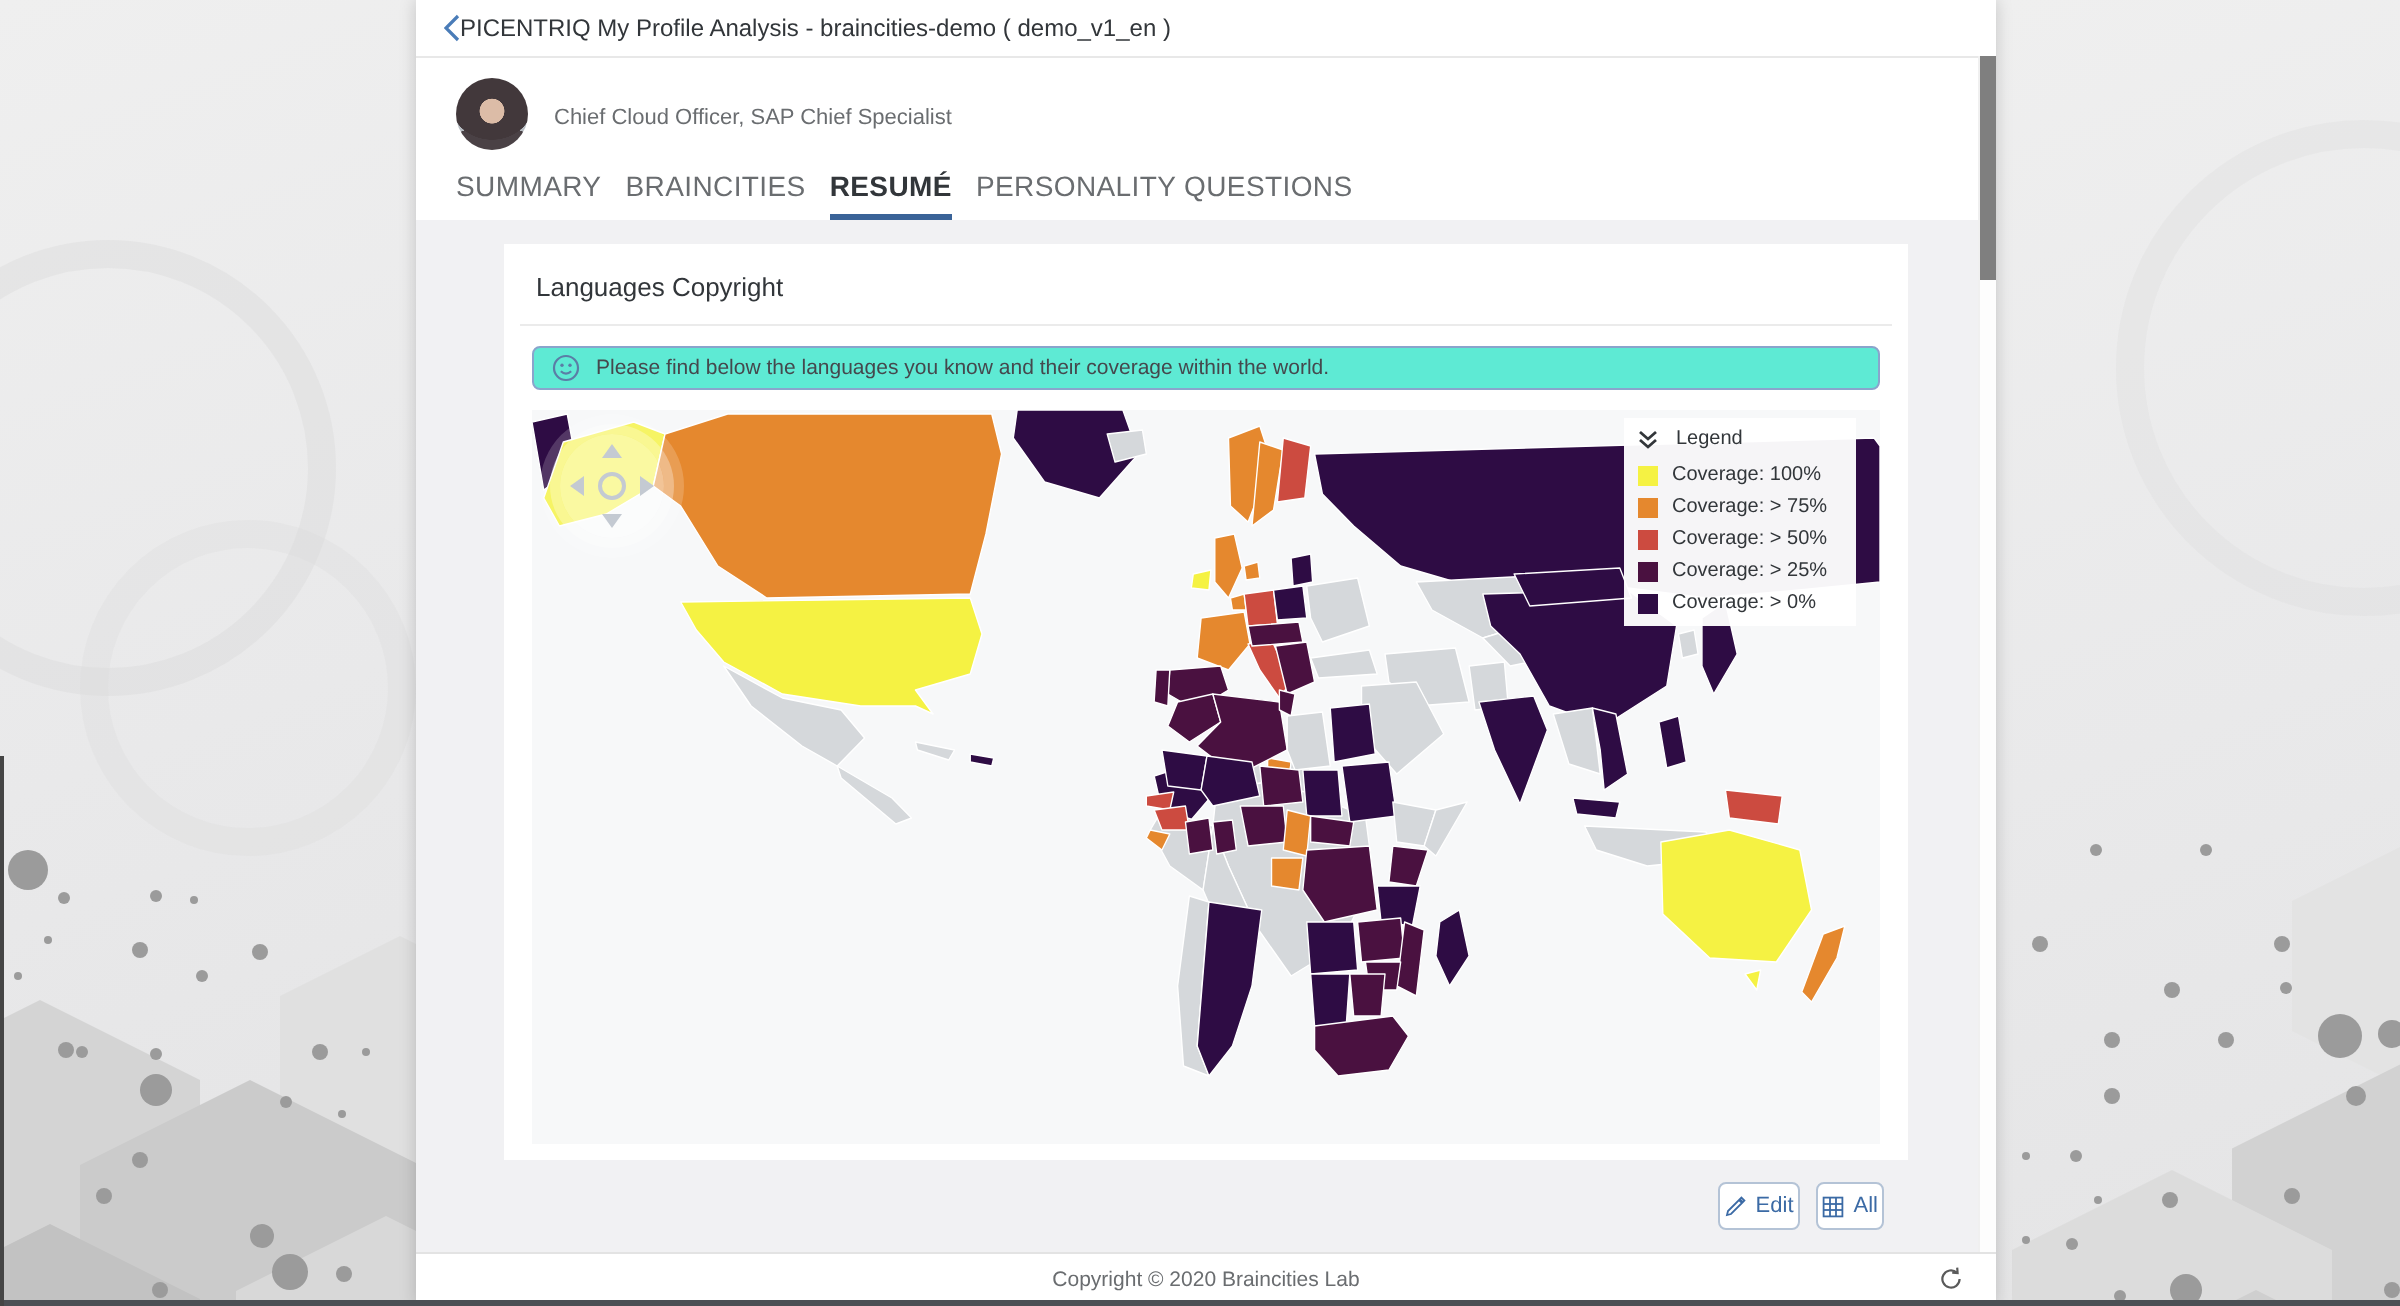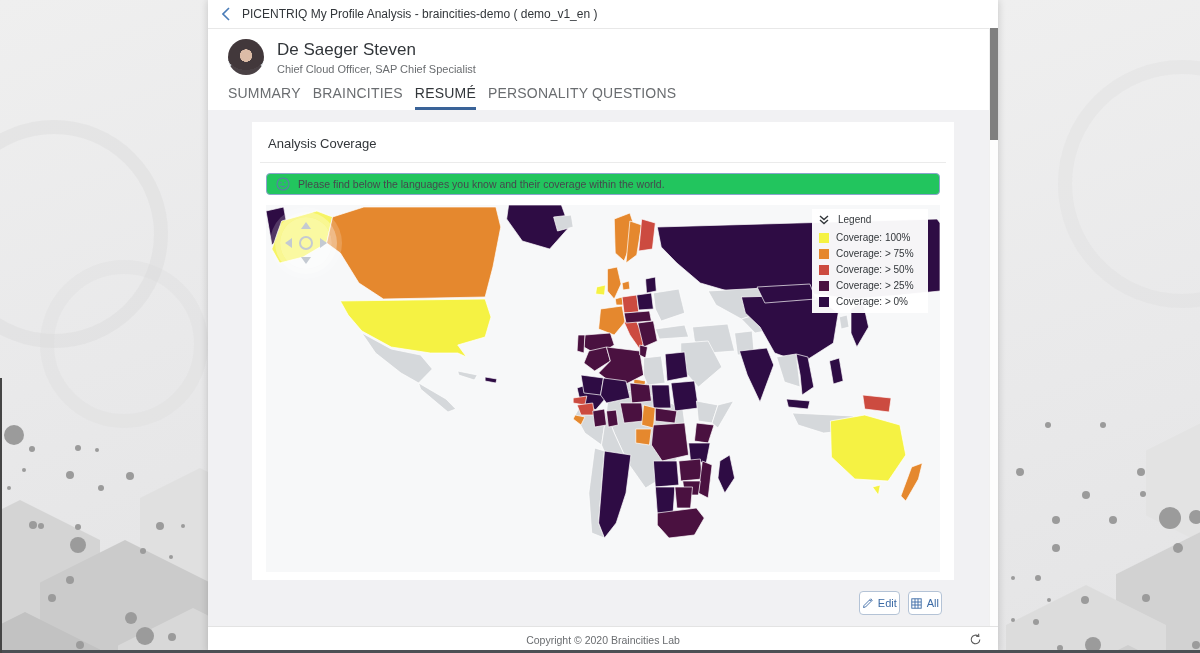--- a/index.html
+++ b/index.html
@@ -15,43 +15,43 @@
   .swirl{position:absolute;border:14px solid rgba(214,214,214,.35);border-radius:50%;}
 
   
   #logo{position:absolute;left:92px;top:6px;width:110px;text-align:center;}
   #logo .brand{font-size:13px;font-weight:bold;color:#8cc87c;letter-spacing:.4px;transform:scaleX(.95);margin-top:1px;}
 
   
   #app{position:absolute;left:208px;top:0;width:790px;height:653px;background:#fff;
        box-shadow:0 0 8px rgba(0,0,0,.18);display:flex;flex-direction:column;}
 
-  #topbar{height:28px;border-bottom:1px solid #e8e8e8;display:flex;align-items:center;gap:12px;padding:0 14px;flex:0 0 auto;}
+  #topbar{height:28px;border-bottom:1px solid #e8e8e8;display:flex;align-items:center;padding:0 14px;flex:0 0 auto;}
   #topbar .title{font-size:12px;color:#32363a;}
 
   #profile{padding:10px 20px 0;flex:0 0 auto;}
   #profile .row{display:flex;align-items:center;gap:13px;}
   .avatar{width:36px;height:36px;border-radius:50%;
     background:
       radial-gradient(circle at 50% 46%, #dcbca7 0 23%, rgba(0,0,0,0) 24%),
       radial-gradient(ellipse 58% 52% at 50% 34%, #42383b 0 99%, rgba(0,0,0,0) 100%),
       radial-gradient(ellipse 72% 42% at 50% 108%, #4a4145 0 99%, rgba(0,0,0,0) 100%),
       linear-gradient(#c7cbd0,#b0b6bc);}
   #profile .name{font-size:17px;color:#32363a;}
   #profile .subtitle{font-size:11px;color:#6a6d70;margin-top:3px;}
   #tabs{display:flex;gap:12px;margin-top:10px;font-size:14px;color:#6a6d70;}
   .tab{padding-bottom:6px;border-bottom:3px solid transparent;cursor:pointer;letter-spacing:.2px;}
-  .tab.active{color:#32363a;border-bottom-color:#3a6398;}
+  .tab.active{color:#32363a;border-bottom-color:#3a6398;font-weight:bold;}
 
   #content{flex:1 1 auto;background:#f1f1f3;position:relative;}
   #card{margin:12px 44px 0;background:#fff;padding:12px 8px 8px;}
   #card .section-title{font-size:13px;color:#32363a;padding:2px 8px 11px;}
   #card .divider{border-top:1px solid #ebebeb;margin:0 0 10px;}
   #banner{margin:0 6px 10px;border:1px solid #8aa4cc;border-radius:4px;height:20px;
-          display:flex;align-items:center;gap:8px;padding:0 9px;font-size:10.5px;color:#45484d;background:#22c55e;}
+          display:flex;align-items:center;gap:8px;padding:0 9px;font-size:10.5px;color:#45484d;background:#5eead4;}
 
   
   #map-wrap{position:relative;height:367px;margin:0 6px;background:#f7f8f9;overflow:hidden;}
   #map-wrap svg.world{position:absolute;left:0;top:0;width:100%;height:100%;}
 
   #pan{position:absolute;left:14px;top:12px;width:52px;height:52px;border-radius:50%;
        background:rgba(255,255,255,.5);
        box-shadow:0 0 0 5px rgba(255,255,255,.3),0 0 0 10px rgba(255,255,255,.18);}
   #pan .ctr{position:absolute;left:19px;top:19px;width:10px;height:10px;border:2px solid #c4cad2;border-radius:50%;}
   .arr{position:absolute;width:0;height:0;}
@@ -158,35 +158,34 @@
     <svg width="8" height="14" viewBox="0 0 8 14" style="cursor:pointer;">
       <polyline points="7,1 1,7 7,13" fill="none" stroke="#4a7cb8" stroke-width="1.6"></polyline>
     </svg>
     <span class="title">PICENTRIQ My Profile Analysis - braincities-demo ( demo_v1_en )</span>
   </div>
 
   <div id="profile">
     <div class="row">
       <div class="avatar"></div>
       <div>
-        <div class="name">De Saeger Steven</div>
         <div class="subtitle">Chief Cloud Officer, SAP Chief Specialist</div>
       </div>
     </div>
     <div id="tabs">
       <div class="tab">SUMMARY</div>
       <div class="tab">BRAINCITIES</div>
       <div class="tab active">RESUMÉ</div>
       <div class="tab">PERSONALITY QUESTIONS</div>
     </div>
   </div>
 
   <div id="content">
     <div id="card">
-      <div class="section-title">Analysis Coverage</div>
+      <div class="section-title">Languages Copyright</div>
       <div class="divider"></div>
       <div id="banner">
         <svg width="14" height="14" viewBox="0 0 14 14">
           <circle cx="7" cy="7" r="6" fill="none" stroke="#5b7da6" stroke-width="1.1"></circle>
           <circle cx="5" cy="5.6" r=".85" fill="#5b7da6"></circle>
             <circle cx="9" cy="5.6" r=".85" fill="#5b7da6"></circle>
           <path d="M4.4 8.6 q2.6 2.4 5.2 0" fill="none" stroke="#5b7da6" stroke-width="1.1"></path>
         </svg>
         <span>Please find below the languages you know and their coverage within the world.</span>
       </div>

